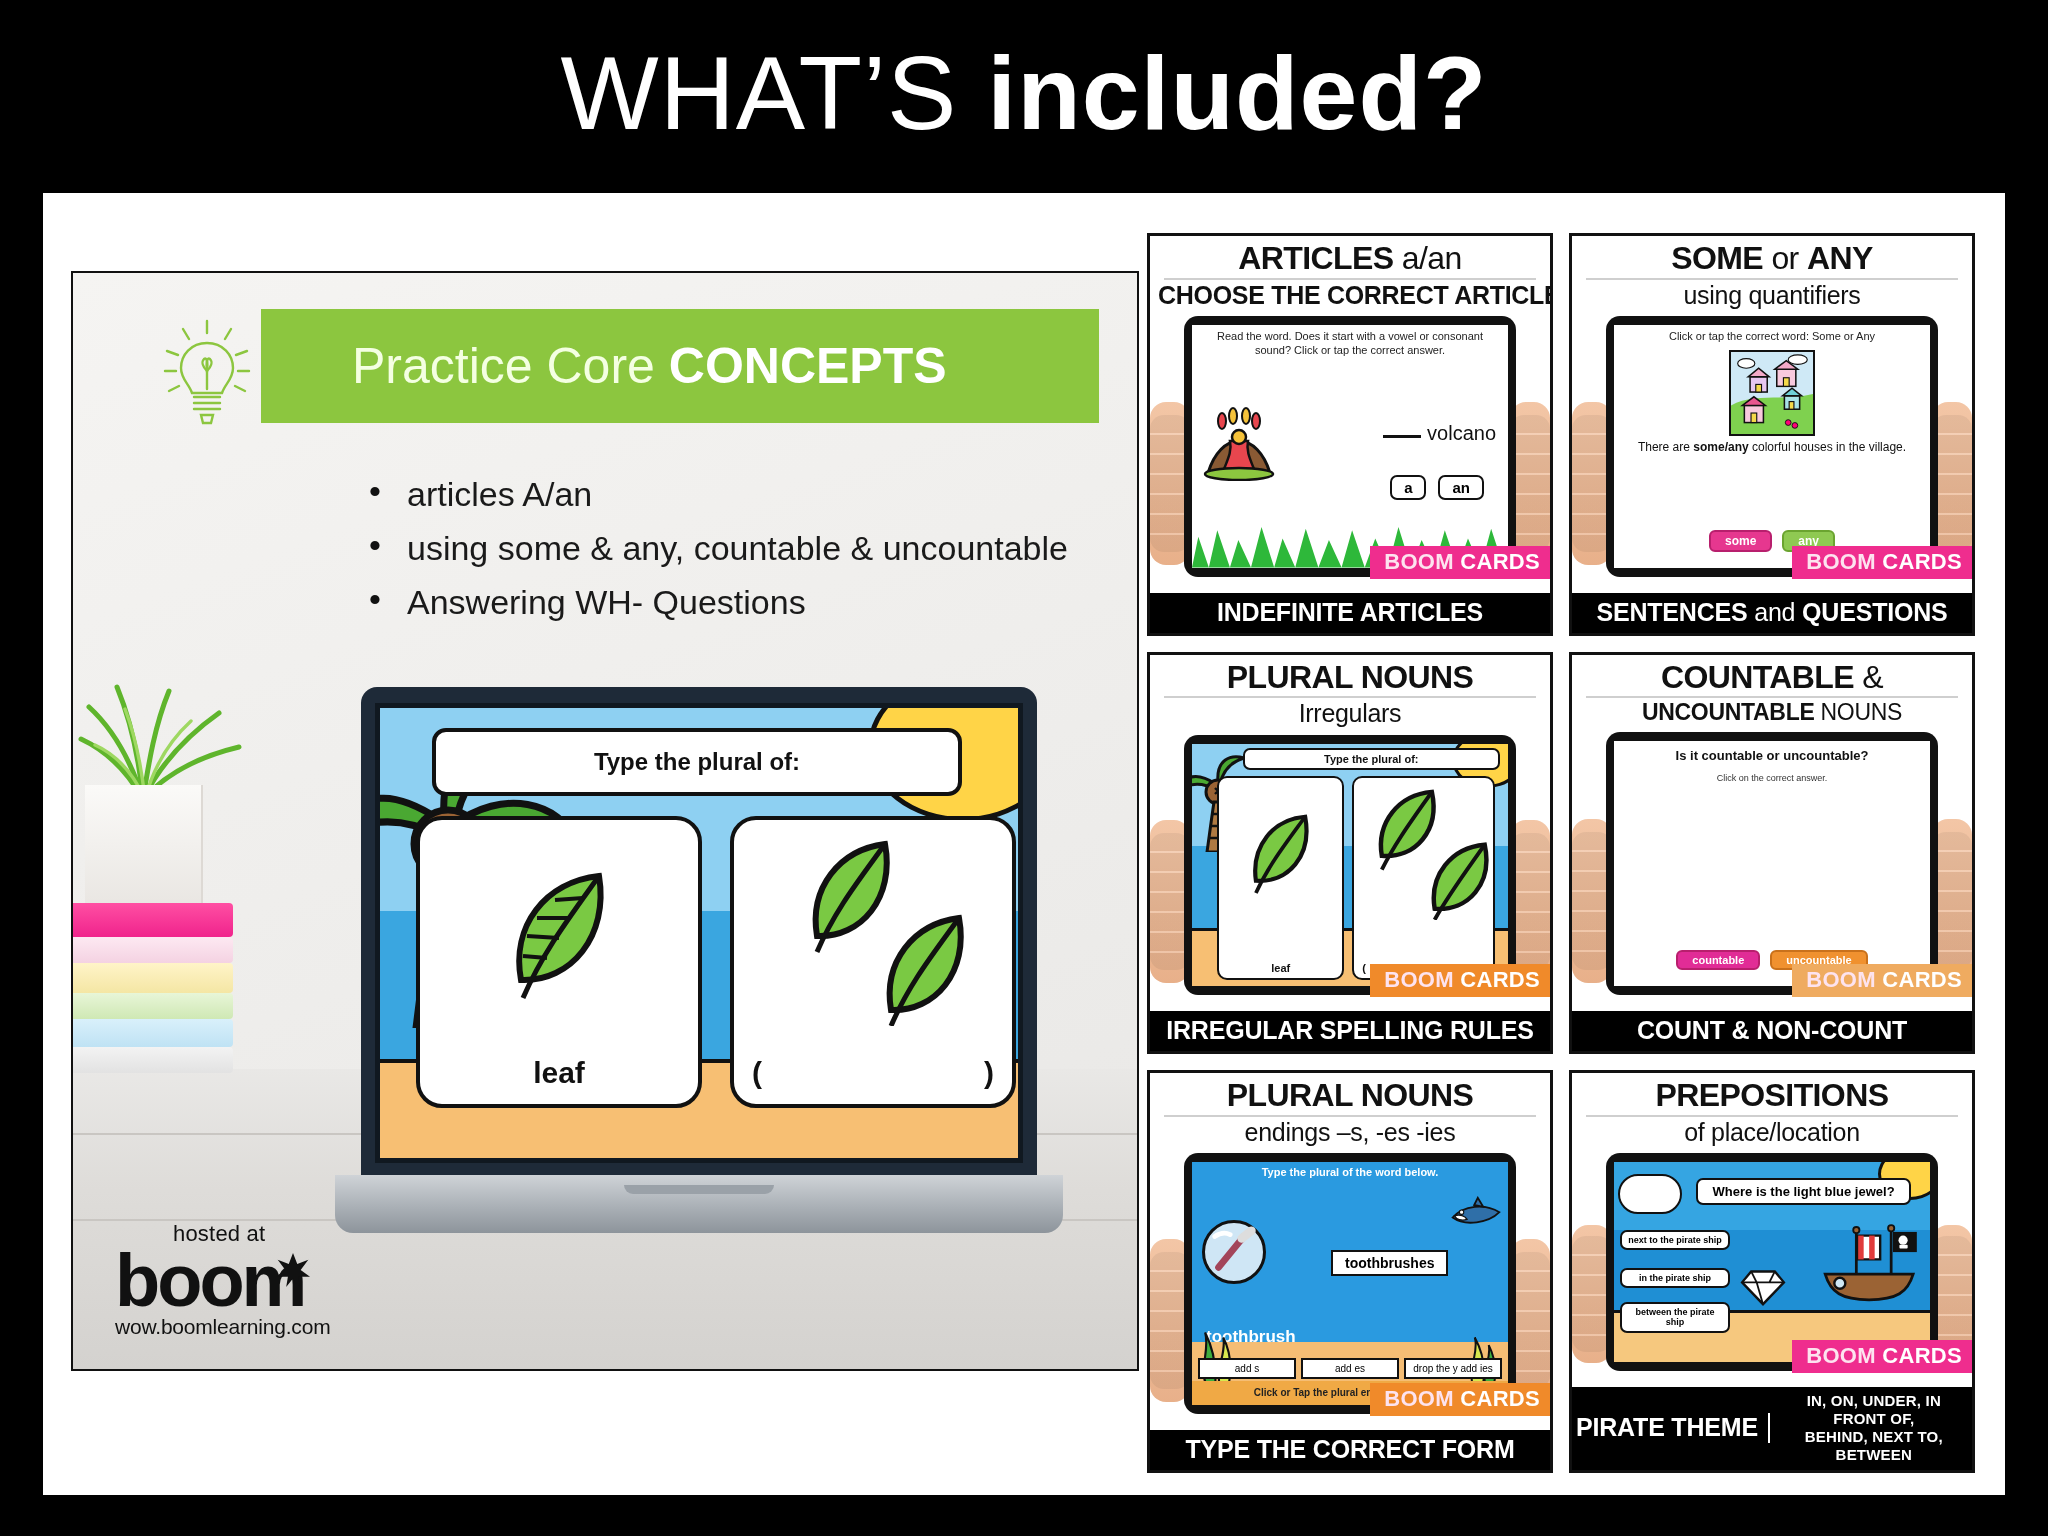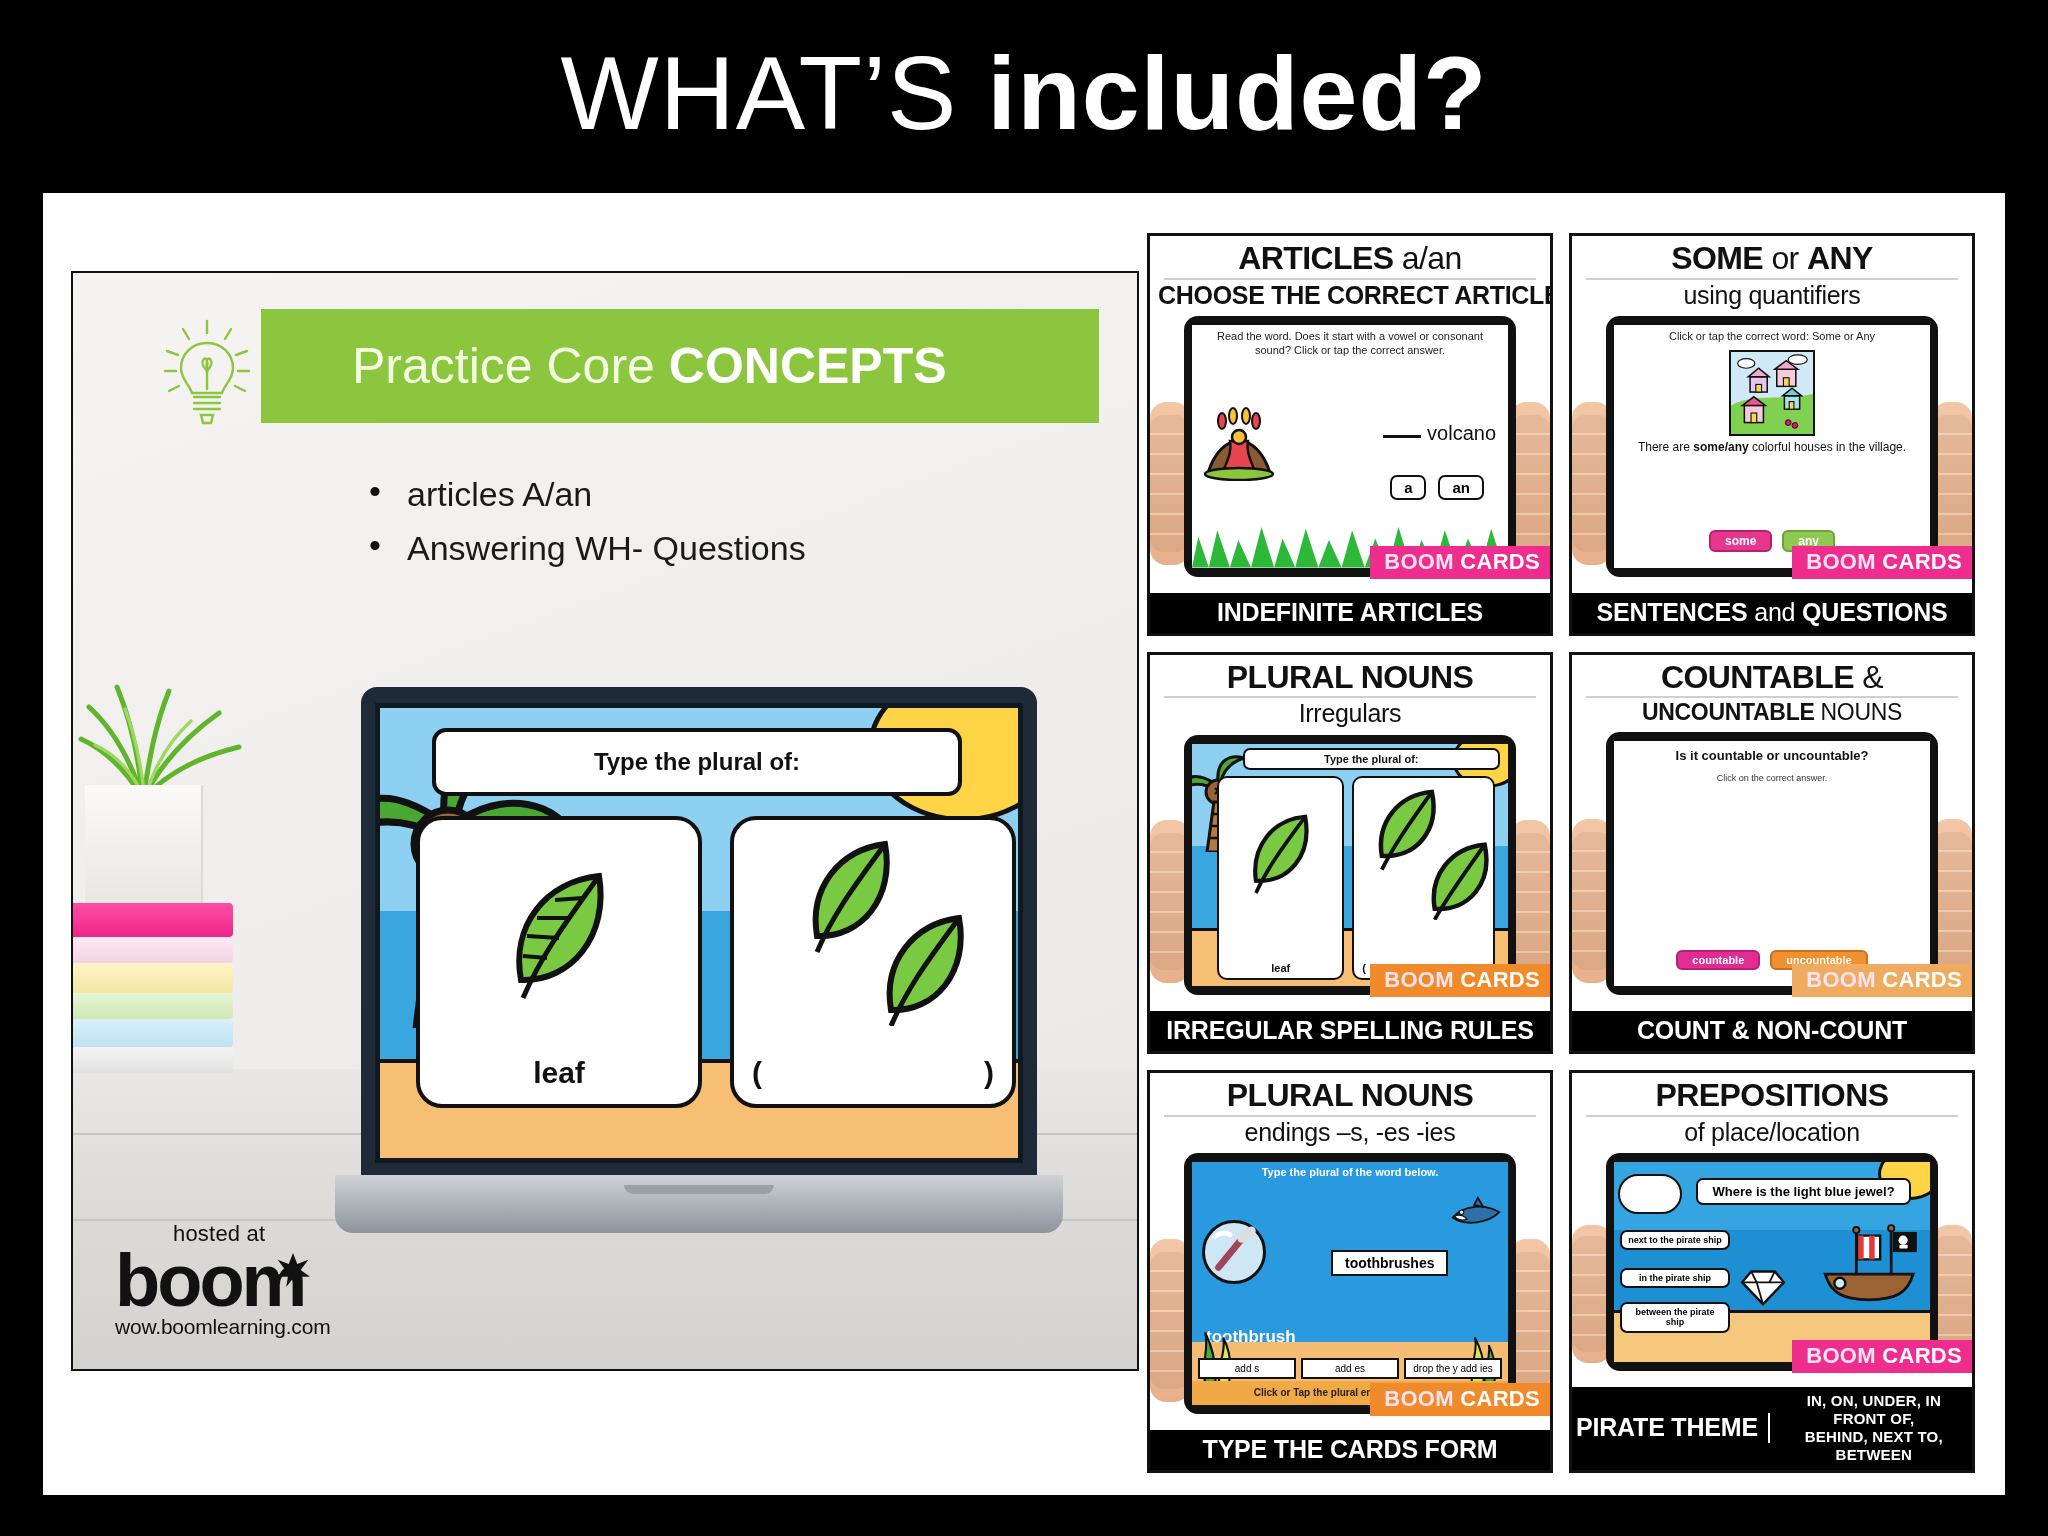--- a/index.html
+++ b/index.html
@@ -263,20 +263,21 @@
           </g>
         </svg>
       </div>
 
       <div class="green-banner">
         <div class="gb-text"><span class="gb-light">Practice Core </span><span class="gb-bold">CONCEPTS</span></div>
       </div>
 
       <ul class="bullets">
         <li>articles A/an</li>
+        <li>using some &amp; any, countable &amp; uncountable</li>
         <li>Answering WH- Questions</li>
       </ul>
 
       <div class="plant-leaves">
         <svg viewBox="0 0 180 150">
           <g stroke="#5fb52c" stroke-width="5" stroke-linecap="round" fill="none">
             <path d="M70 148 C58 110 40 78 16 56"></path>
               <path d="M70 148 C66 108 58 70 44 36"></path>
             <path d="M70 148 C76 110 82 74 96 40"></path>
               <path d="M70 148 C86 116 112 86 146 62"></path>
@@ -604,21 +605,21 @@
               </div>
               <div class="oc-bar">
                 <span>Click or Tap the plural ending</span>
                 <span class="oc-next">NEXT</span>
               </div>
             </div>
           </div>
           <div class="boom-badge badge-orange"><span class="w1">BOOM</span> <span class="w2">CARDS</span></div>
         </div>
         <div class="th-foot">
-          <div class="th-foot-main">TYPE THE CARDS FORM</div>
+          <div class="th-foot-main">TYPE THE CORRECT FORM</div>
         </div>
       </div>
 
       <div class="thumb">
         <div class="th-head">
           <div class="th-t1">PREPOSITIONS</div>
           <div class="th-rule"></div>
           <div class="th-t2" style="font-weight:400;">of place/location</div>
         </div>
         <div class="th-photo">

